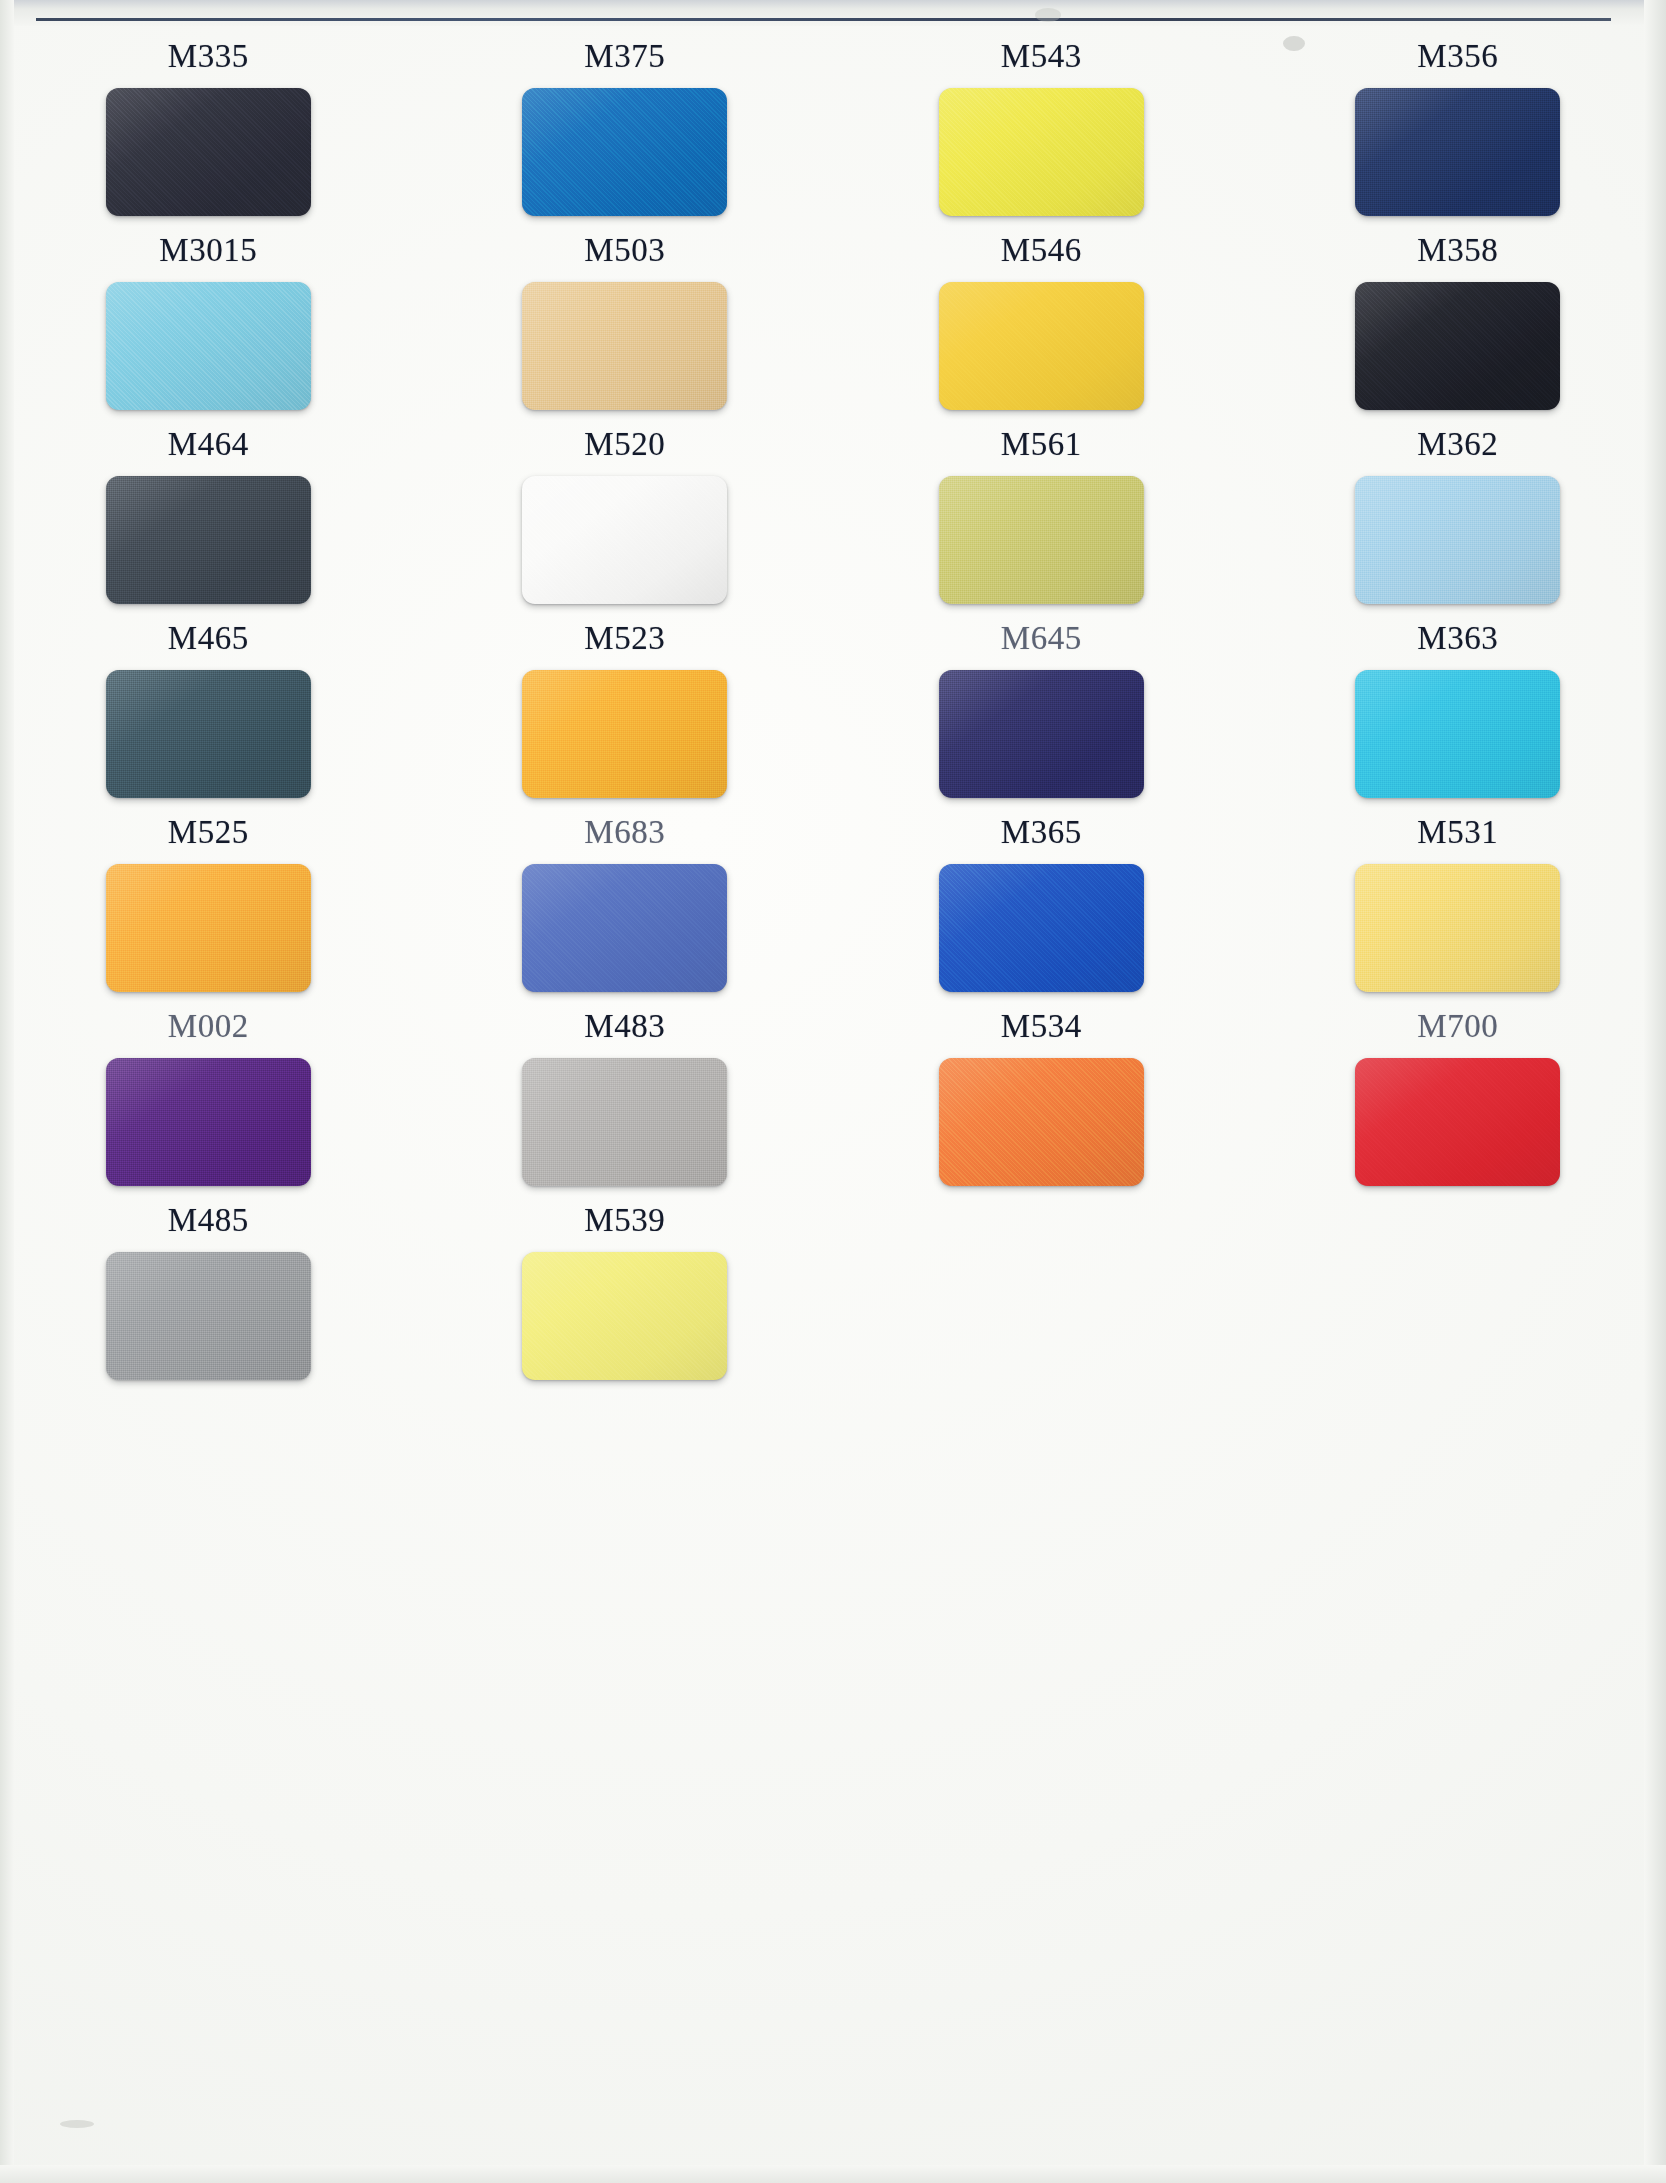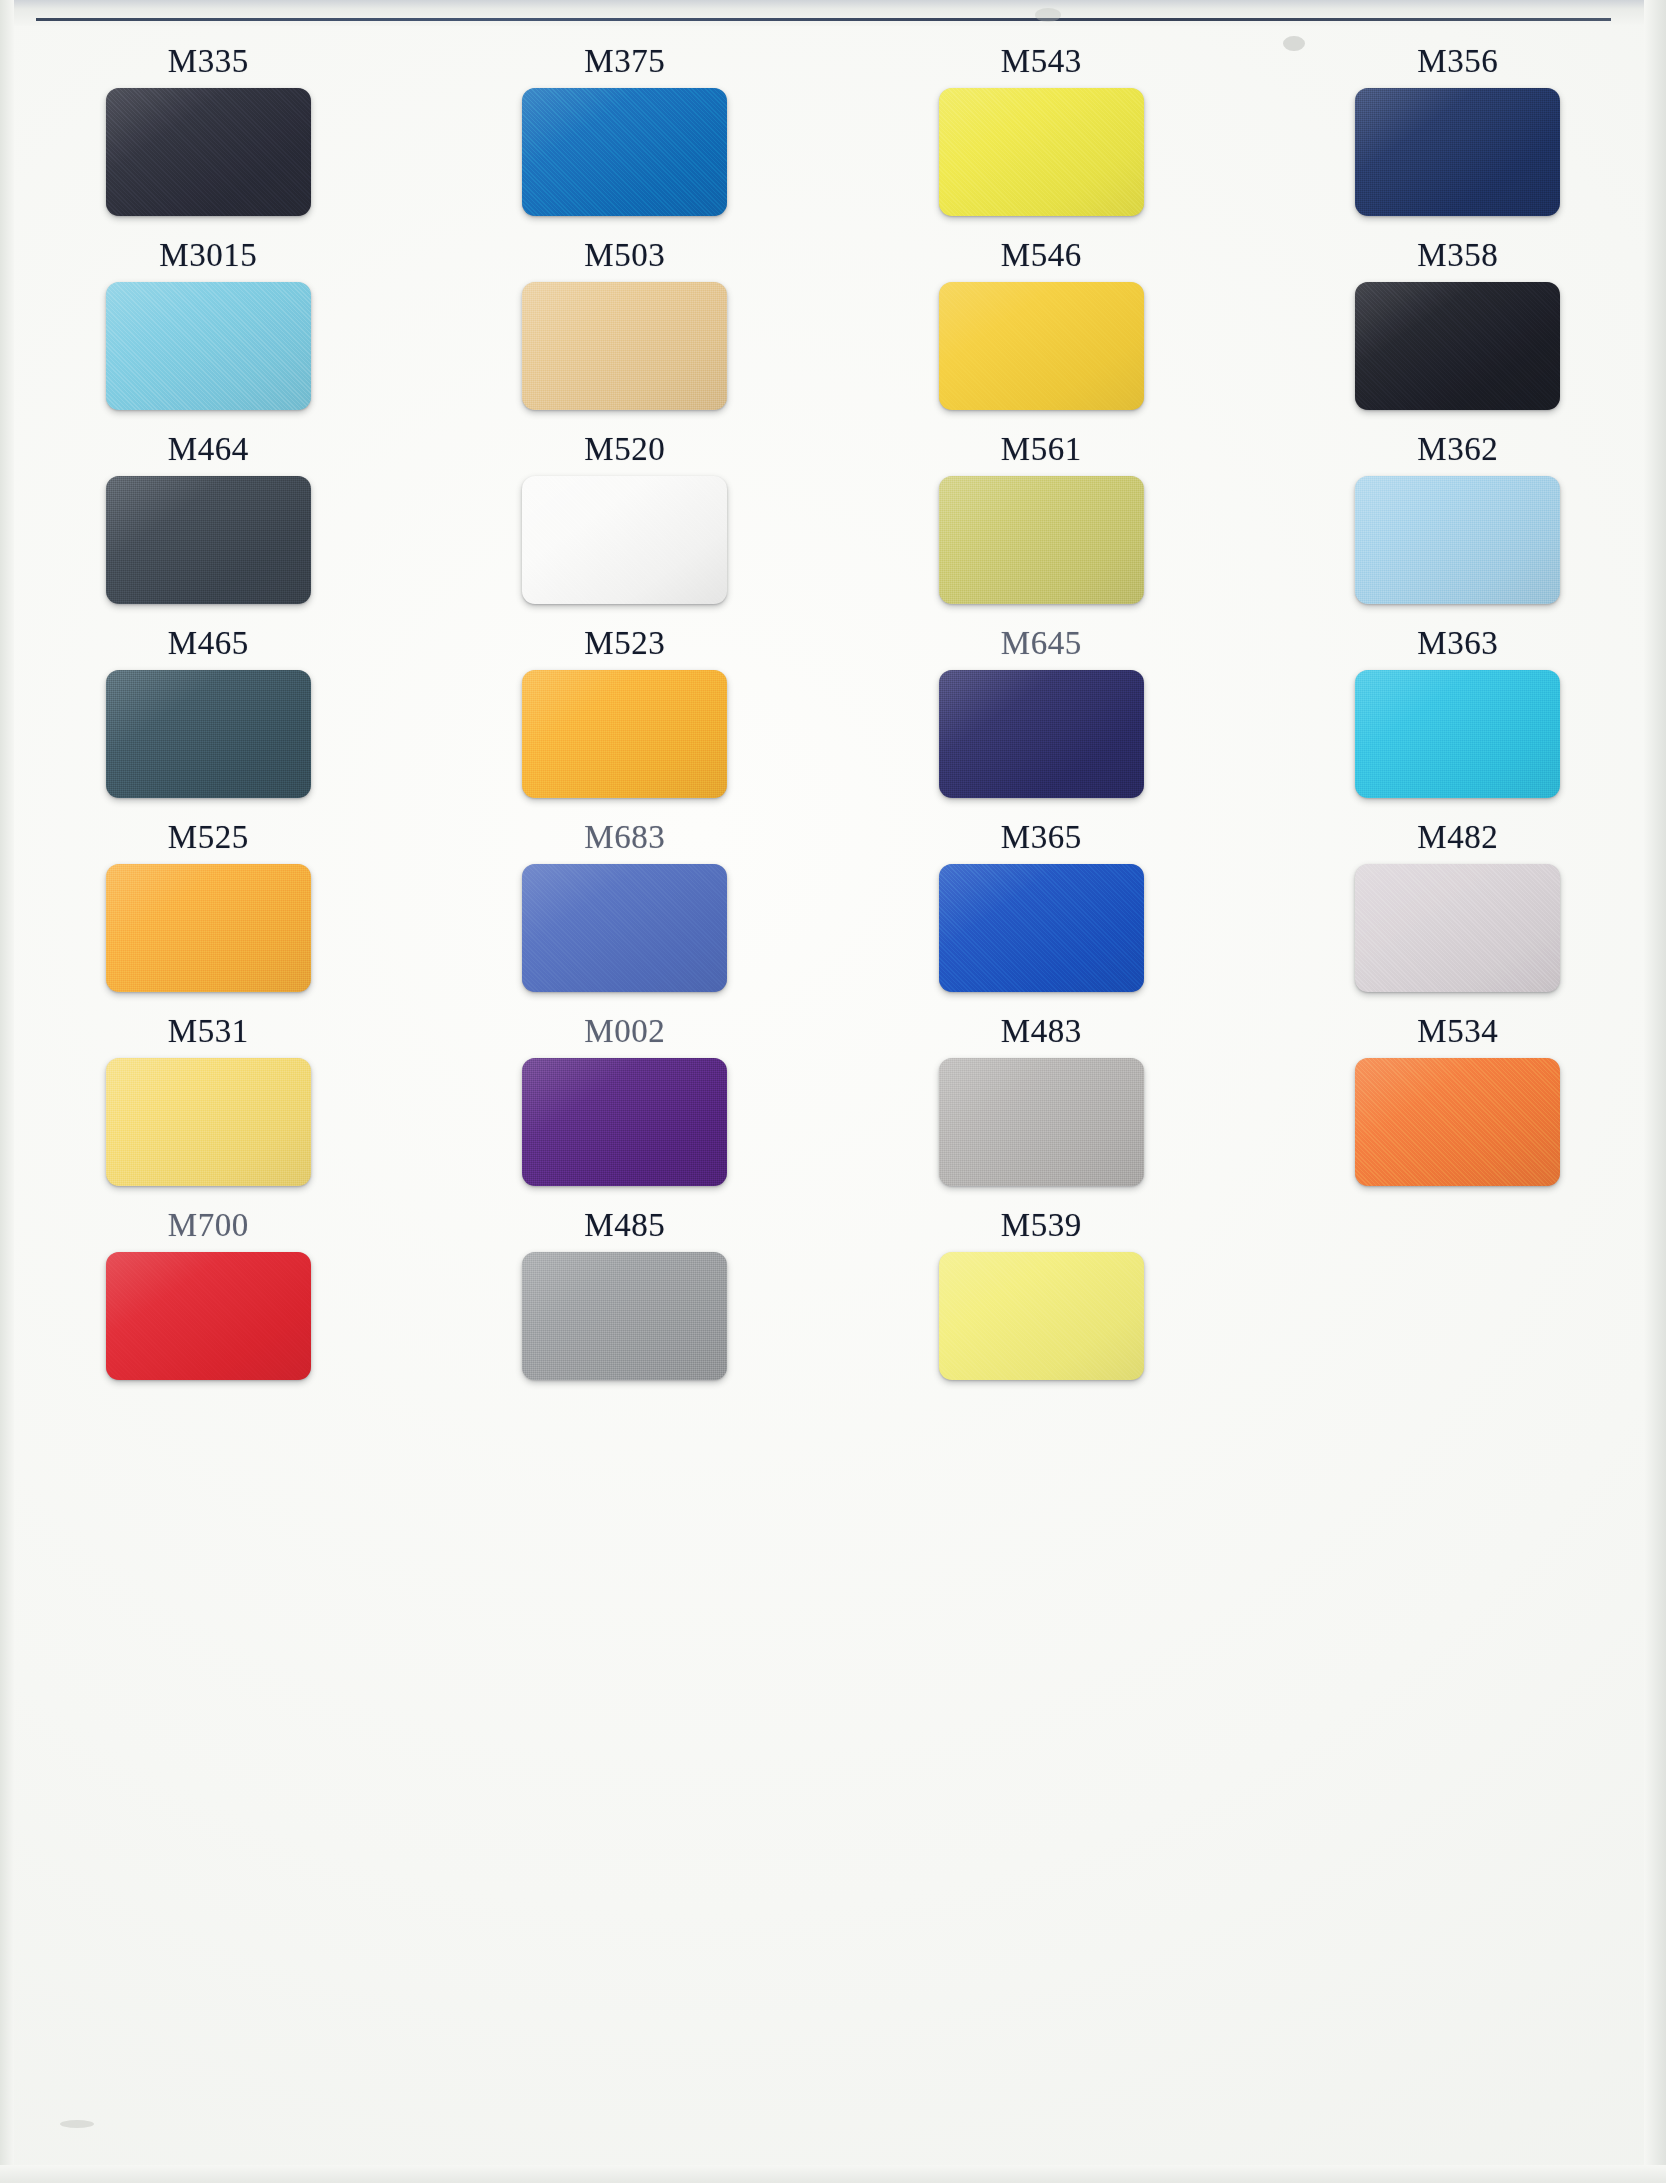--- a/index.html
+++ b/index.html
@@ -68,21 +68,21 @@
     grid-template-columns: repeat(4, 1fr);
     grid-auto-rows: 194px;
     column-gap: 0px;
     row-gap: 0px;
   }
   .swatch-cell {
     position: relative;
     display: flex;
     flex-direction: column;
     align-items: center;
-    justify-content: flex-end;
+    justify-content: space-between;
   }
   .swatch-code {
     font-size: 33px;
     line-height: 1;
     color: #131a2b;
     letter-spacing: 0.5px;
     margin-top: 18px;
     margin-bottom: 10px;
     text-shadow: 0 0 1px rgba(20,26,44,0.35);
     white-space: nowrap;
@@ -288,26 +288,20 @@
           <div class="swatch-chip texture-plain" style="background: rgb(84, 112, 192);"></div>
         </div>
       </div>
       <div class="swatch-cell">
         <div class="swatch-code">M365</div>
         <div class="swatch-chip-wrap">
           <div class="swatch-chip texture-twill" style="background: rgb(28, 85, 196);"></div>
         </div>
       </div>
       <div class="swatch-cell">
-        <div class="swatch-code">M482</div>
-        <div class="swatch-chip-wrap">
-          <div class="swatch-chip texture-twill" style="background: rgb(220, 214, 218);"></div>
-        </div>
-      </div>
-      <div class="swatch-cell">
         <div class="swatch-code">M531</div>
         <div class="swatch-chip-wrap">
           <div class="swatch-chip texture-weave" style="background: rgb(246, 220, 116);"></div>
         </div>
       </div>
       <div class="swatch-cell">
         <div class="swatch-code faded">M002</div>
         <div class="swatch-chip-wrap">
           <div class="swatch-chip texture-weave" style="background: rgb(84, 37, 126);"></div>
         </div>

